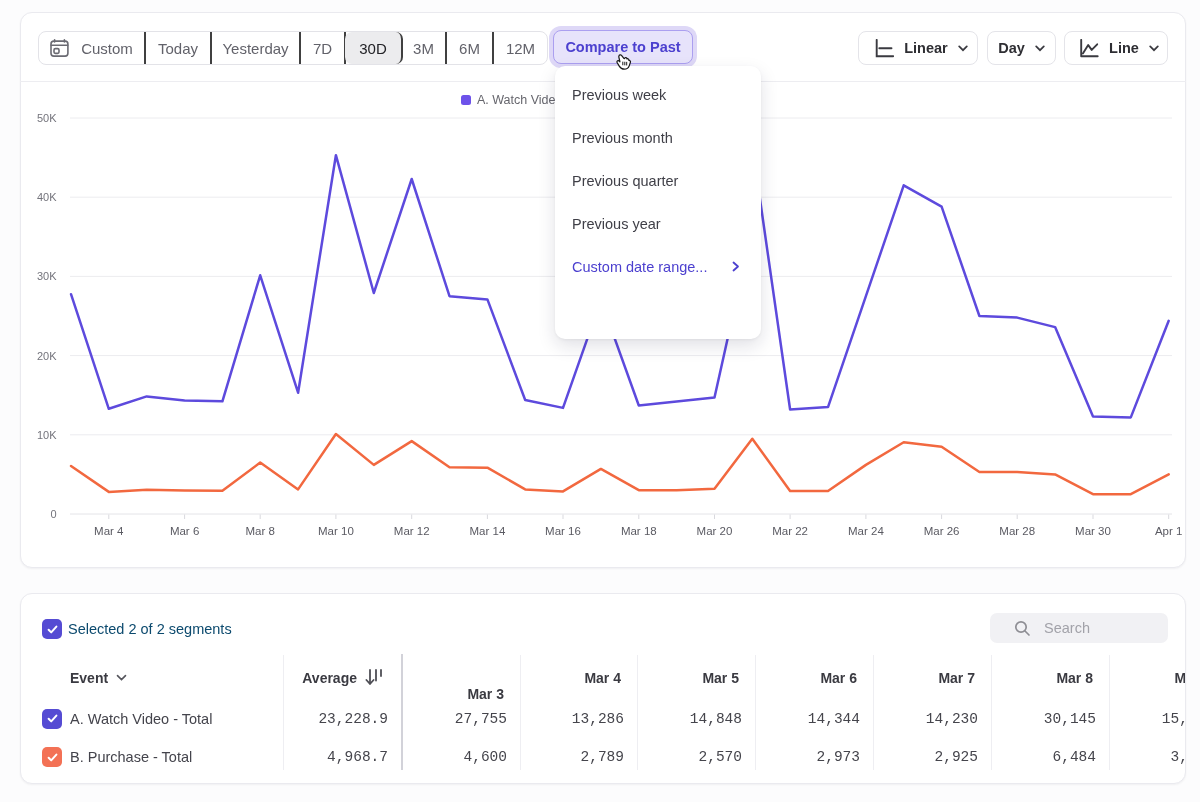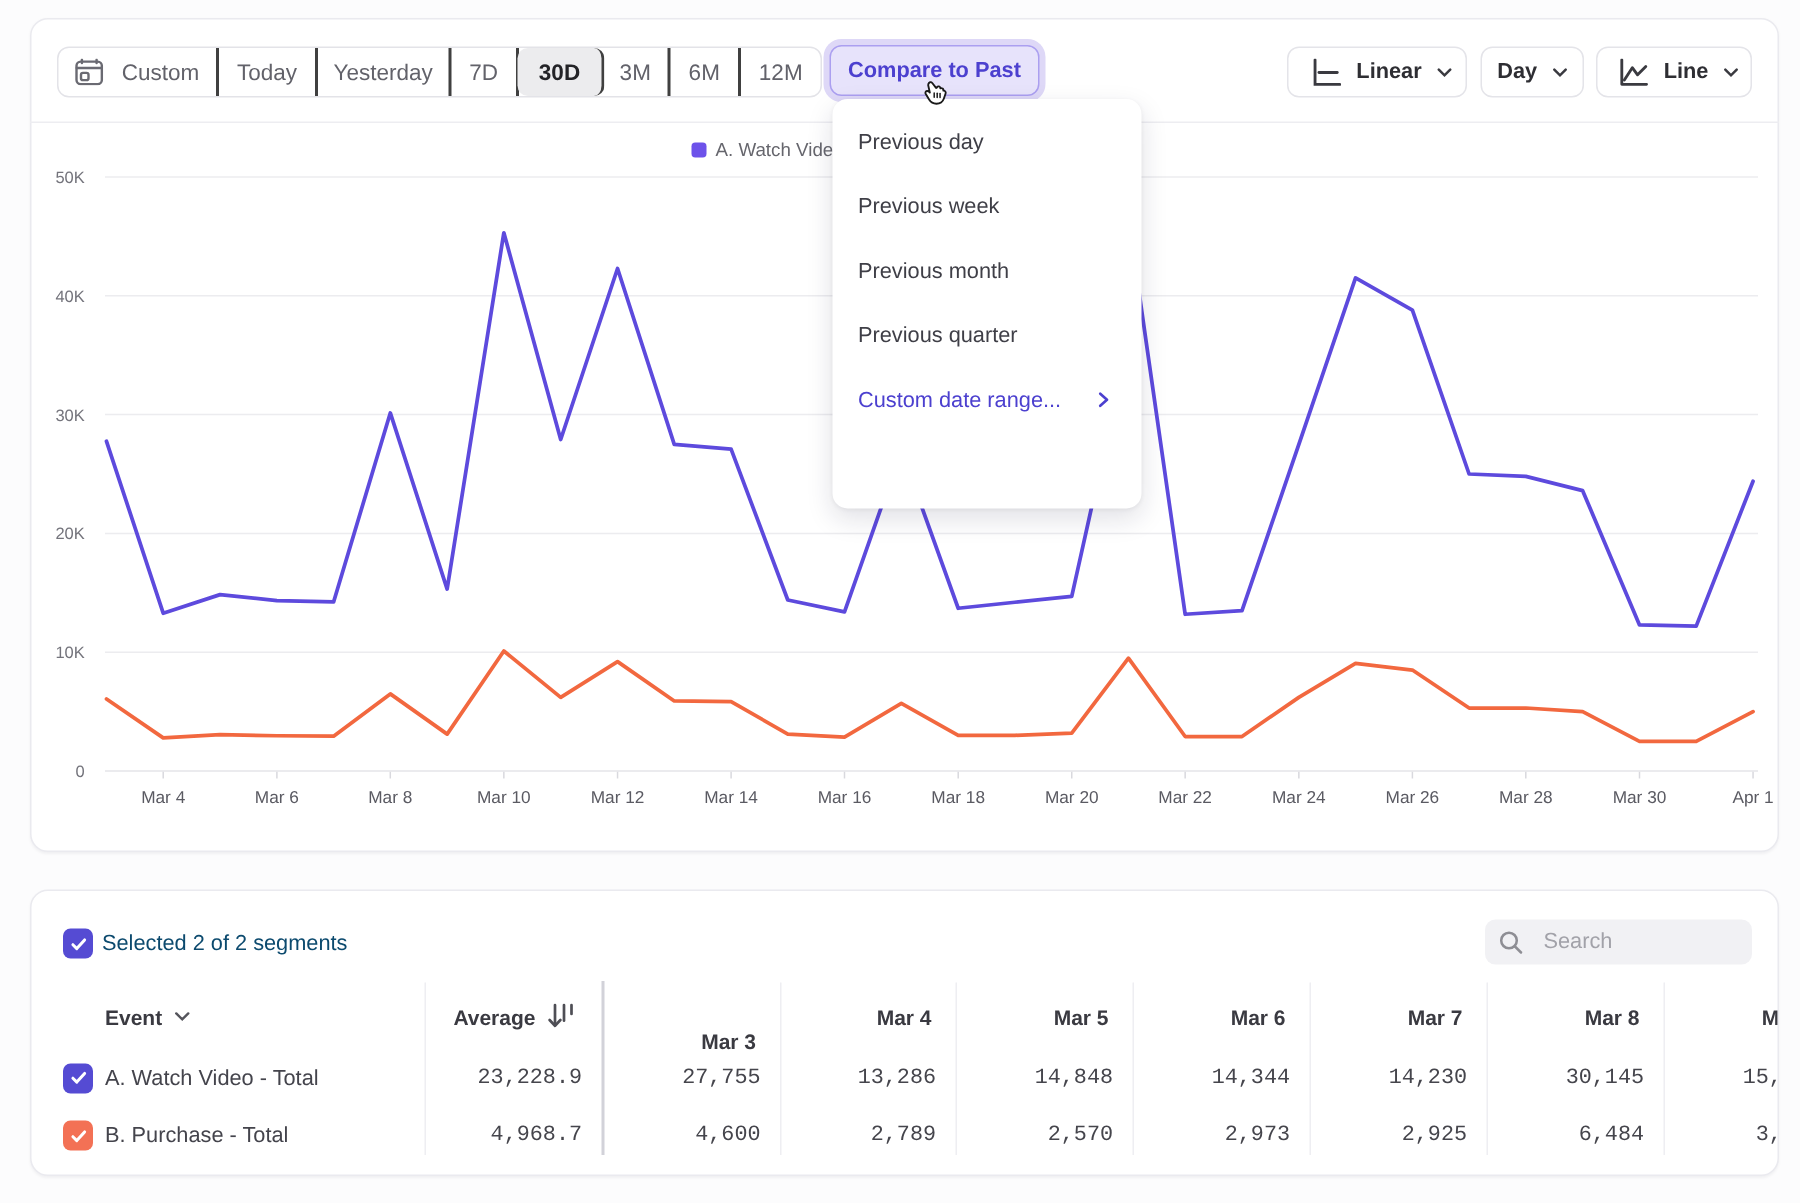--- a/index.html
+++ b/index.html
@@ -4,31 +4,31 @@
 *{margin:0;padding:0;box-sizing:border-box}
 html,body{width:1200px;height:802px;background:#fcfcfd;font-family:"Liberation Sans",sans-serif;position:relative;overflow:hidden}
 .abs{position:absolute}
 .card{position:absolute;background:#fff;border:1px solid #eaeaef;border-radius:12px;box-shadow:0 1px 2px rgba(20,20,40,.05)}
 #card1{left:20px;top:12px;width:1166px;height:556px}
 #card2{left:20px;top:593px;width:1166px;height:191px;overflow:hidden}
 
 #seg{position:absolute;left:38px;top:31px;height:34px;border:1px solid #e3e3e8;border-radius:8px;background:#fff;display:flex;align-items:stretch;font-size:15px;color:#62626a}
 #seg .it{display:flex;align-items:center;justify-content:center;border-right:2px solid #404040;white-space:nowrap}
 #seg .it:last-child{border-right:none}
-#seg .on{background:#ececee;border-radius:7px;color:#232327;font-weight:700;margin:0 -1px}
+#seg .on{background:#ececee;border-radius:7px;color:#232327;font-weight:400;margin:0 -1px}
 
 #cmp{position:absolute;left:553px;top:30px;width:140px;height:34px;background:#e7e3fb;border:1.5px solid #ab9ff0;border-radius:8px;box-shadow:0 0 0 4px #ded8f7;color:#4c40cf;font-size:14.5px;font-weight:700;display:flex;align-items:center;justify-content:center}
 .rbtn{position:absolute;top:31px;height:34px;background:#fff;border:1px solid #e4e4e9;border-radius:8px;display:flex;align-items:center;justify-content:center;gap:10px;font-size:14.5px;font-weight:700;color:#2e2e33}
 
 #dd{position:absolute;left:554.5px;top:65.5px;width:206px;height:273px;background:#fff;border-radius:10px;box-shadow:0 7px 18px rgba(25,25,60,.13),0 1px 3px rgba(0,0,0,.05);padding-top:7.5px;z-index:30}
 #dd .mi{height:43px;display:flex;align-items:center;padding-left:17.5px;font-size:14.5px;color:#3f3f47;position:relative}
 #dd .mi.pur{color:#4c40cf}
 
 .cb{position:absolute;width:20px;height:20px;border-radius:5px;display:flex;align-items:center;justify-content:center}
-#search{position:absolute;left:990px;top:613px;width:178px;height:30px;background:#f1f1f4;border-radius:7px;display:flex;align-items:center;padding-left:9px;gap:13px}
+#search{position:absolute;left:990px;top:613px;width:178px;height:30px;background:#f1f1f4;border-radius:7px;display:flex;align-items:center;padding-left:24px;gap:13px}
 #search span{color:#a2a2a9;font-size:14.5px}
 .sep{position:absolute;width:1px;background:#eeeef2}
 .hdr{position:absolute;font-size:14px;font-weight:700;color:#3a3a41}
 .num{position:absolute;font-family:"Liberation Mono",monospace;font-size:14.5px;color:#45454c;text-align:right}
 .rlab{position:absolute;font-size:14.5px;color:#44444c}
 </style></head>
 <body>
 <div id="card1" class="card"></div>
 <div id="card2" class="card"></div>
 
@@ -140,24 +140,24 @@
         <path d="M2.9 14.4 L8.2 6.1 L11.7 10.9 L17.2 5.3"></path>
       </g>
     </svg>
  <span>Line</span>
  <svg width="10" height="7" viewBox="0 0 10 7">
       <path d="M1.2 1.4 L5 5.2 L8.8 1.4" stroke="#3a3a40" stroke-width="1.7" fill="none" stroke-linecap="round"></path>
     </svg>
 </div>
 
 <div id="dd">
- <div class="mi">Previous day</div>
  <div class="mi">Previous week</div>
  <div class="mi">Previous month</div>
  <div class="mi">Previous quarter</div>
+ <div class="mi">Previous year</div>
  <div class="mi pur">Custom date range...
   <svg style="position:absolute;right:21px;top:16px" width="8" height="11" viewBox="0 0 8 11">
         <path d="M1.5 1.5 L6 5.5 L1.5 9.5" stroke="#4c40cf" stroke-width="1.8" fill="none" stroke-linecap="round" stroke-linejoin="round"></path>
       </svg>
  </div>
 </div>
 
 <svg class="abs" style="left:615px;top:53px;z-index:40" width="18" height="19.5" viewBox="0 0 18 19">
 <path d="M3.9 2.8 C4.2 1.5 5.7 1.1 6.5 2.1 L8.9 5.2 C9.1 5.5 9.5 5.4 9.6 5.1 C9.8 4.5 10.4 4.2 11 4.4 C11.6 4.6 12 5.1 11.9 5.7 C12.2 5.5 12.7 5.4 13.1 5.6 C13.8 5.9 14.1 6.5 13.9 7.2 C14.3 7.1 14.7 7.2 15 7.5 C15.5 7.9 15.6 8.5 15.4 9.1 L14.2 12.6 C13.4 14.8 11.7 15.9 9.3 15.9 C6.9 15.9 5.6 15.1 4.4 13.1 L2.1 9.3 C1.6 8.4 2.2 7.4 3.2 7.4 C3.7 7.4 4.2 7.6 4.5 8 L4.9 8.5 L3.8 3.6 Z" fill="#fff" stroke="#1a1a1a" stroke-width="1.25" stroke-linejoin="round"></path>
 <g stroke="#1a1a1a" stroke-width="1" stroke-linecap="round">

